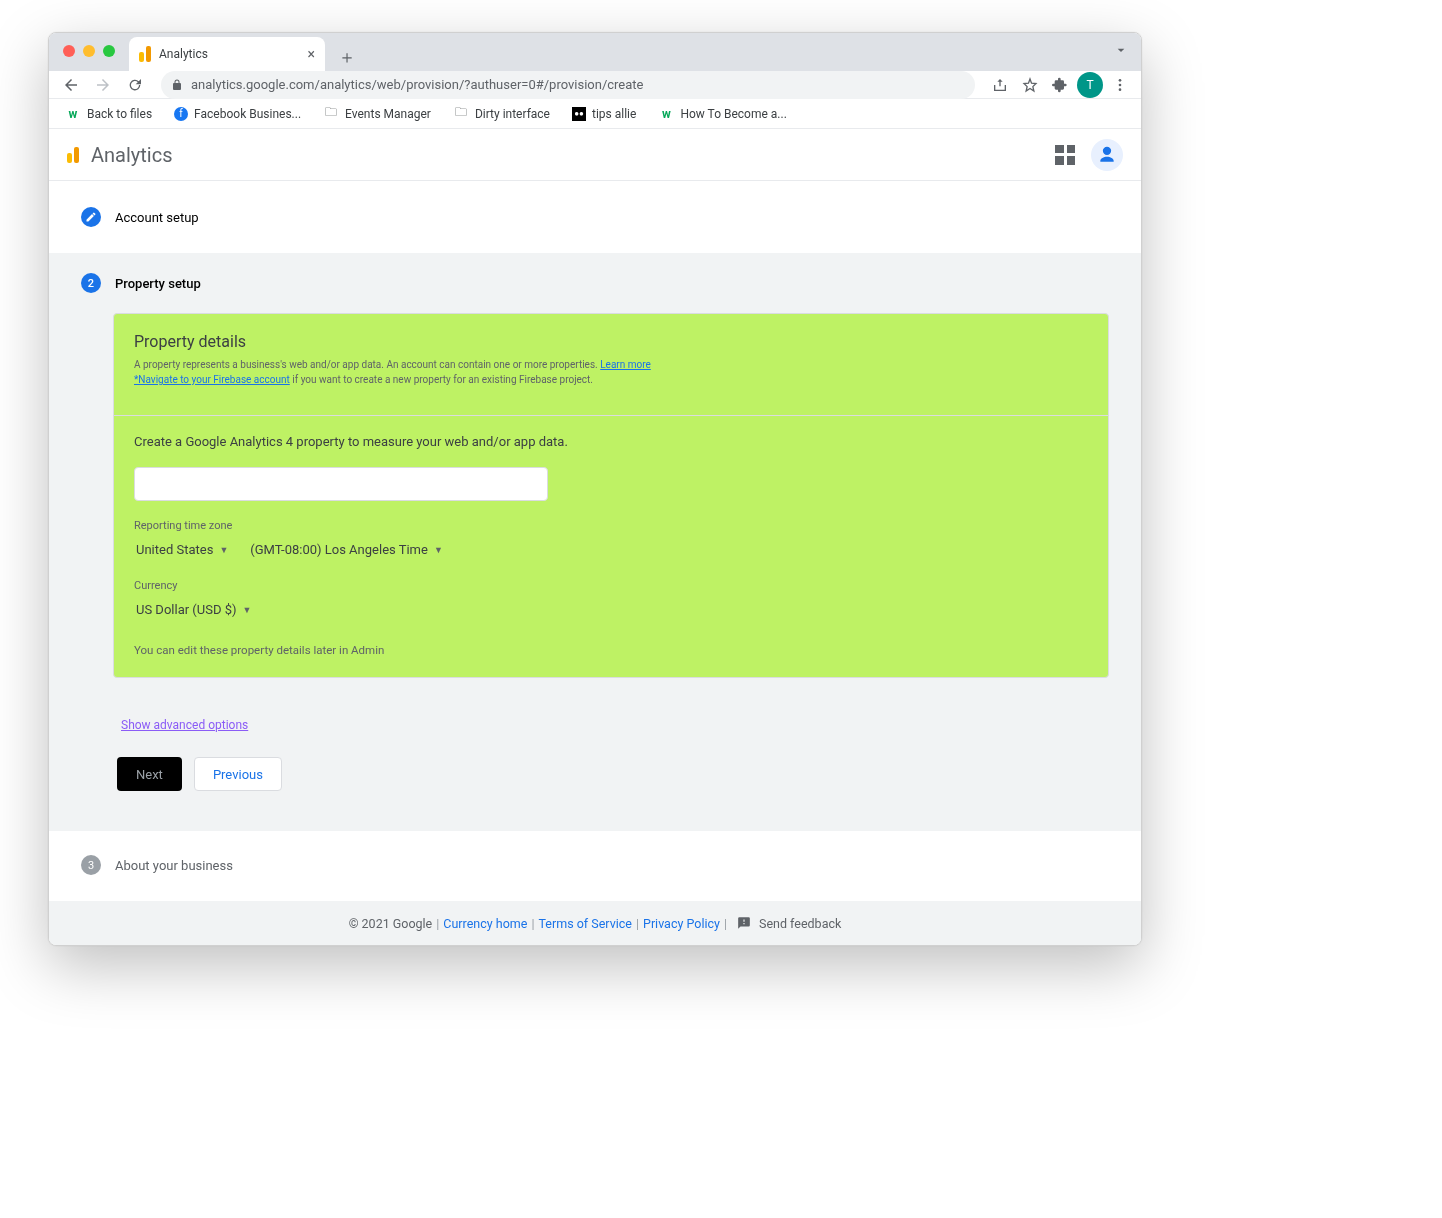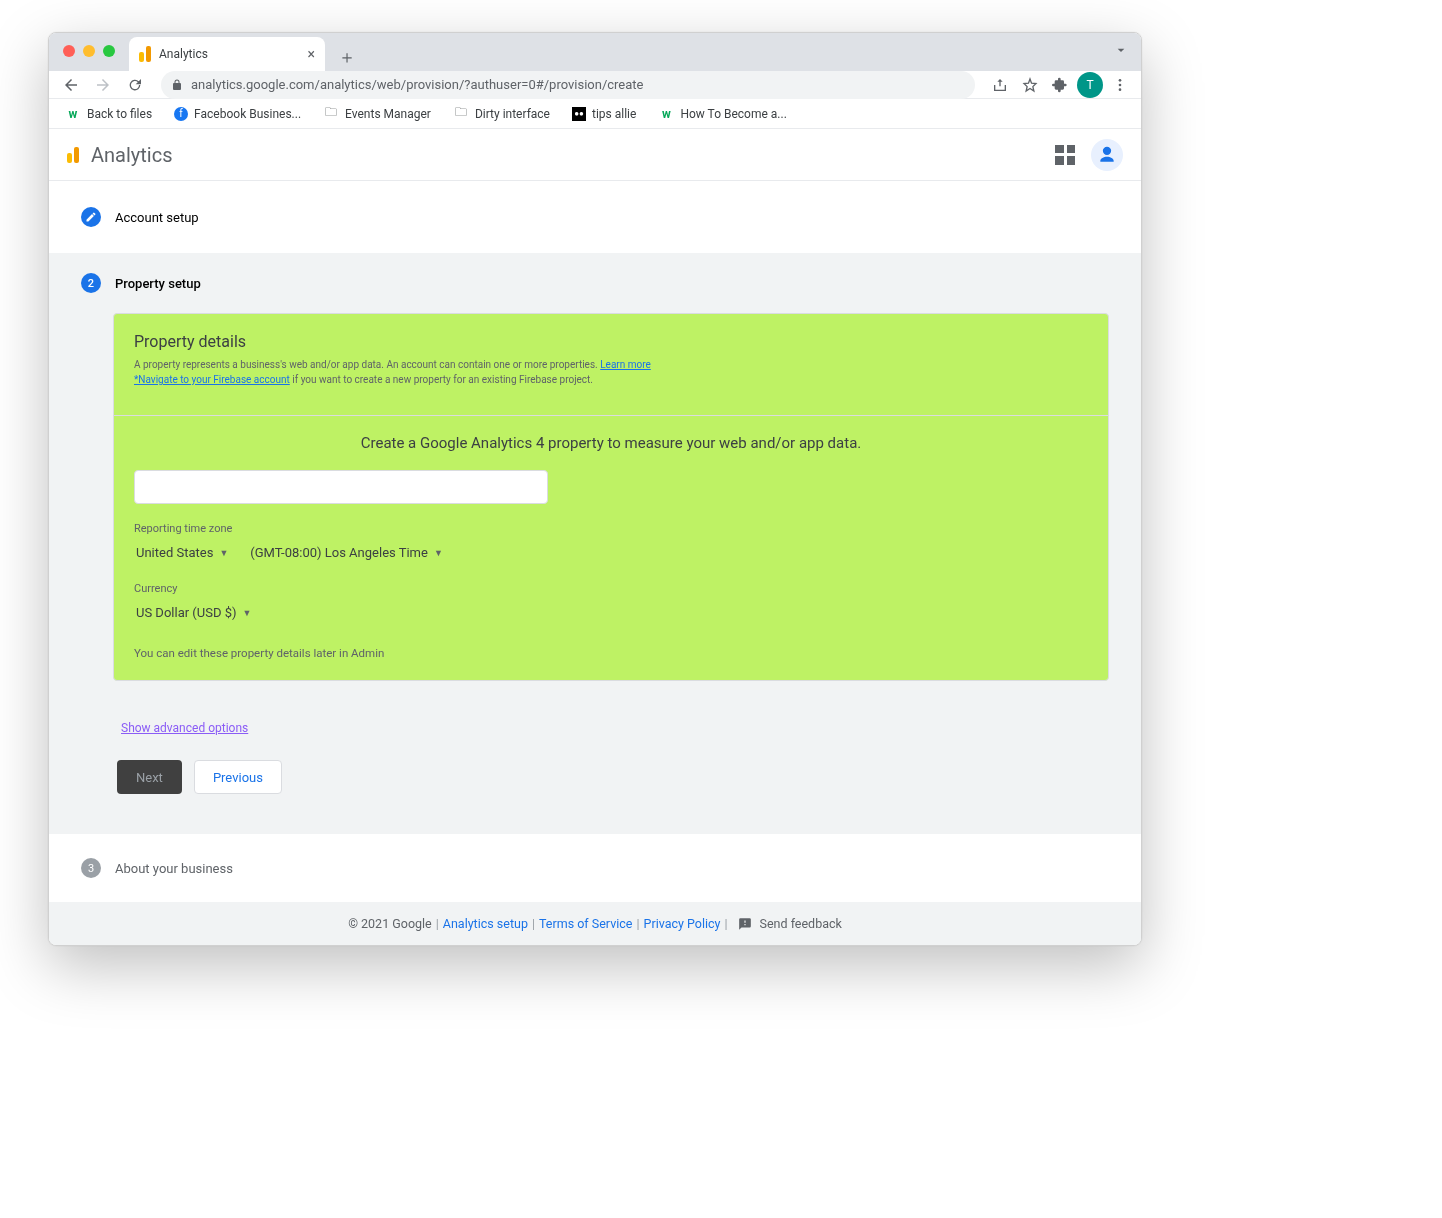--- a/index.html
+++ b/index.html
@@ -90,32 +90,32 @@
   .pencil-icon svg{width:12px;height:12px;fill:#fff;}
 
   .panel-wrap{ background:#f1f3f4; padding: 0 32px 30px 64px; }
   .panel{ background:#bef264; border:1px solid #dadce0; border-radius:4px; }
   .panel-top{ padding:18px 20px; }
   .panel-title{ font-size:16px; color:#3c4043; margin-bottom:6px;}
   .panel-hint{ font-size:10px; color:#5f6368; line-height:1.5;}
   .panel-hint a{ color:#1a73e8; text-decoration:underline;}
   .panel-hr{ height:1px; background:#dadce0; margin-top:10px;}
   .panel-body{ padding:18px 20px 20px; }
-  .lead{ font-size:15px; color:#3c4043; margin-bottom:18px;text-align:center;}
+  .lead{ font-size:13px; color:#3c4043; margin-bottom:18px;}
   .field-label{ font-size:11px; color:#5f6368; margin-bottom:6px;}
   .text-input{ width:414px; height:34px; border:1px solid #dadce0; border-radius:4px; padding:0 10px; font-size:13px;}
   .inline-selects{ display:flex; gap:18px; margin-top:6px; }
   .sel{ font-size:13px; color:#3c4043; display:flex; align-items:center; gap:6px; padding:4px 2px; }
   .sel .caret{ font-size:9px; color:#5f6368; }
   .block{ margin-top:18px; }
   .note{ font-size:11.5px; color:#5f6368; margin-top:22px;}
   .adv-link{ color:#8b5cf6; font-size:12px; margin:20px 0 0 4px; display:inline-block;}
   .btn-row{ margin-top:24px; display:flex; gap:12px; margin-left:0;}
   .btn{ height:34px; padding:0 18px; border-radius:4px; font-size:13px; display:flex;align-items:center; border:1px solid transparent; }
-  .btn-next{ background:#404040; color:#9aa0a6; }
+  .btn-next{ background:#000000; color:#9aa0a6; }
   .btn-prev{ background:#fff; border-color:#dadce0; color:#1a73e8; }
   .panel-below{ padding: 20px 0 10px 4px;}
 
   .footer{
     margin-top:auto;
     height:44px; background:#f1f3f4;
     display:flex; align-items:center; justify-content:center;
     font-size:12.5px; color:#5f6368; gap:4px;
   }
   .footer a{ color:#1a73e8; text-decoration:none; }
@@ -325,21 +325,21 @@
         <span class="circle c-grey">
             <span>3</span>
           </span>
         <span>About your business</span>
       </div>
     </div>
 
     <div class="footer">
       <span>© 2021 Google</span>
         <span class="sep">|</span>
-      <a href="#">Analytics setup</a>
+      <a href="#">Currency home</a>
         <span class="sep">|</span>
       <a href="#">Terms of Service</a>
         <span class="sep">|</span>
       <a href="#">Privacy Policy</a>
         <span class="sep">|</span>
       <svg class="feedback-ico" viewBox="0 0 24 24">
           <path d="M20 2H4a2 2 0 0 0-2 2v18l4-4h14a2 2 0 0 0 2-2V4a2 2 0 0 0-2-2zm-7 12h-2v-2h2v2zm0-4h-2V6h2v4z"></path>
         </svg>
       <span style="color:#5f6368">Send feedback</span>
     </div>

